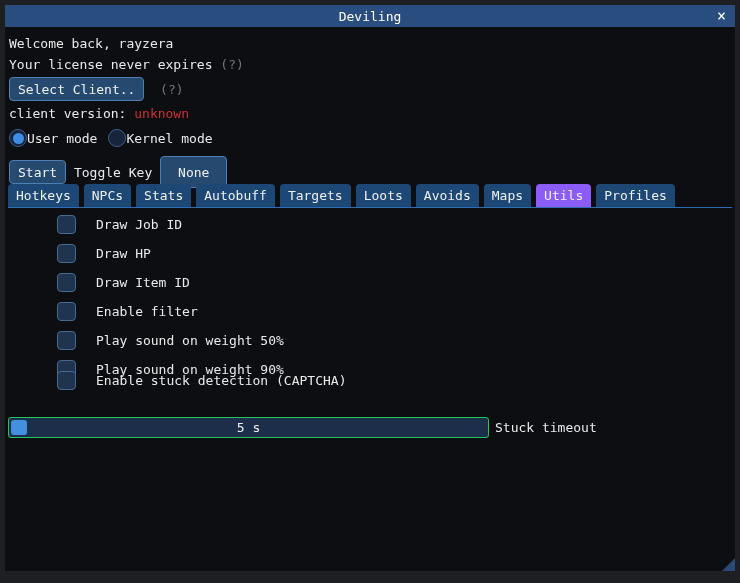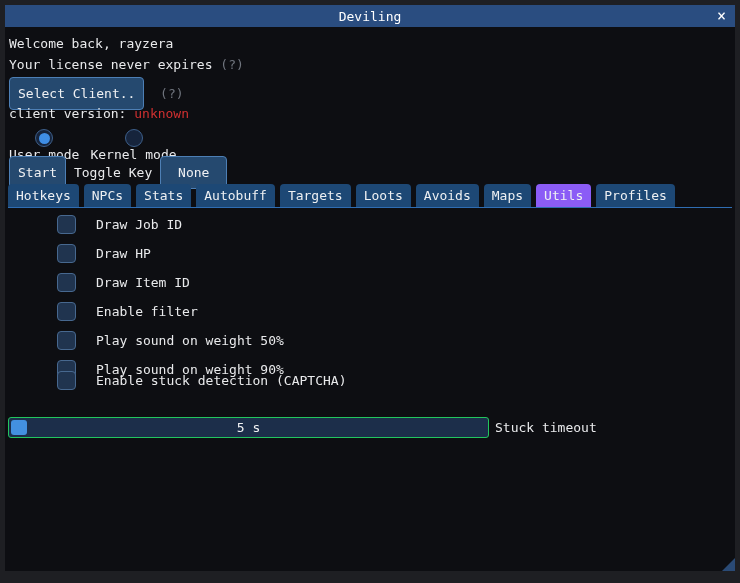--- a/index.html
+++ b/index.html
@@ -32,27 +32,27 @@
   .muted { color: #70757e; }
   .red { color: #d03030; }
 
   .btn {
     background: #25496f;
     border: 1px solid #4d7fb5;
     border-radius: 4px;
     color: #f0f1f3;
     font-family: inherit; font-size: 13px;
     padding: 2px 8px;
-    height: 33px;
+    height: 24px;
     display: inline-flex; align-items: center; justify-content: center;
     cursor: pointer;
   }
   .btn.wide { padding: 15px 17px; }
 
-  .radio { display: inline-flex; align-items: center; gap: 0; cursor: pointer; flex-direction: column; }
+  .radio { display: inline-flex; align-items: center; gap: 0; cursor: pointer; }
   .radio-circle {
     width: 18px; height: 18px; border-radius: 50%;
     background: #16243c; border: 1px solid #3d5f8a;
     display: inline-flex; align-items: center; justify-content: center;
   }
   .radio-dot { width: 11px; height: 11px; border-radius: 50%; background: #3f8ee5; }
 
   .tabbar {
     position: absolute; left: 3px; right: 3px; top: 157px; height: 24px;
     display: flex; align-items: flex-end; gap: 5px;

